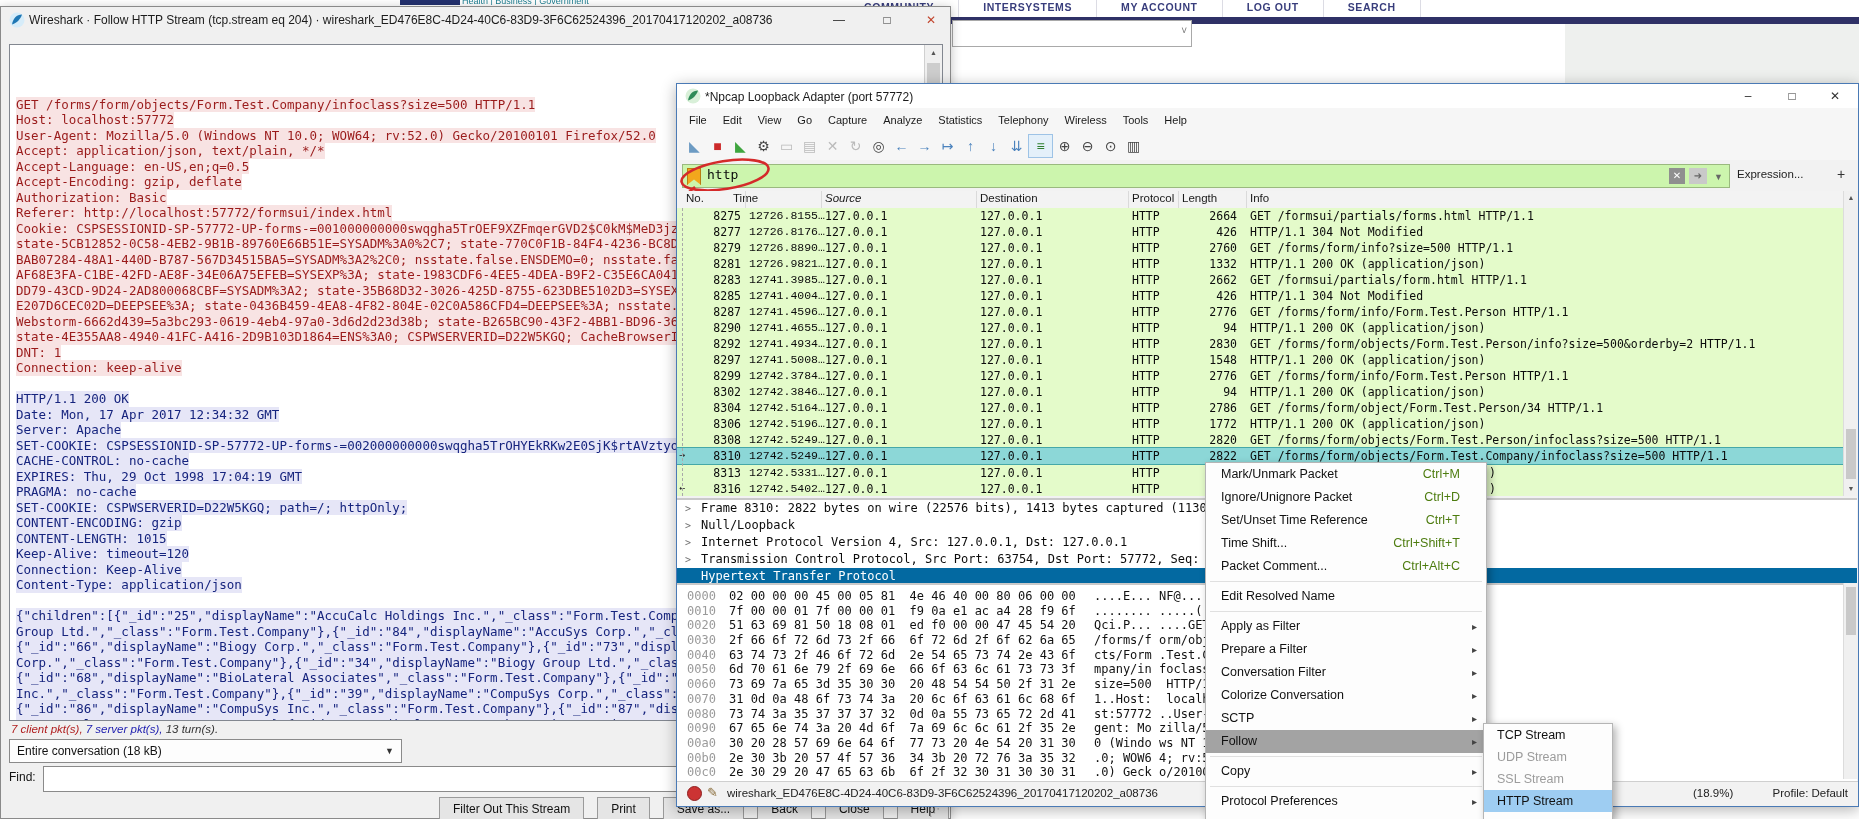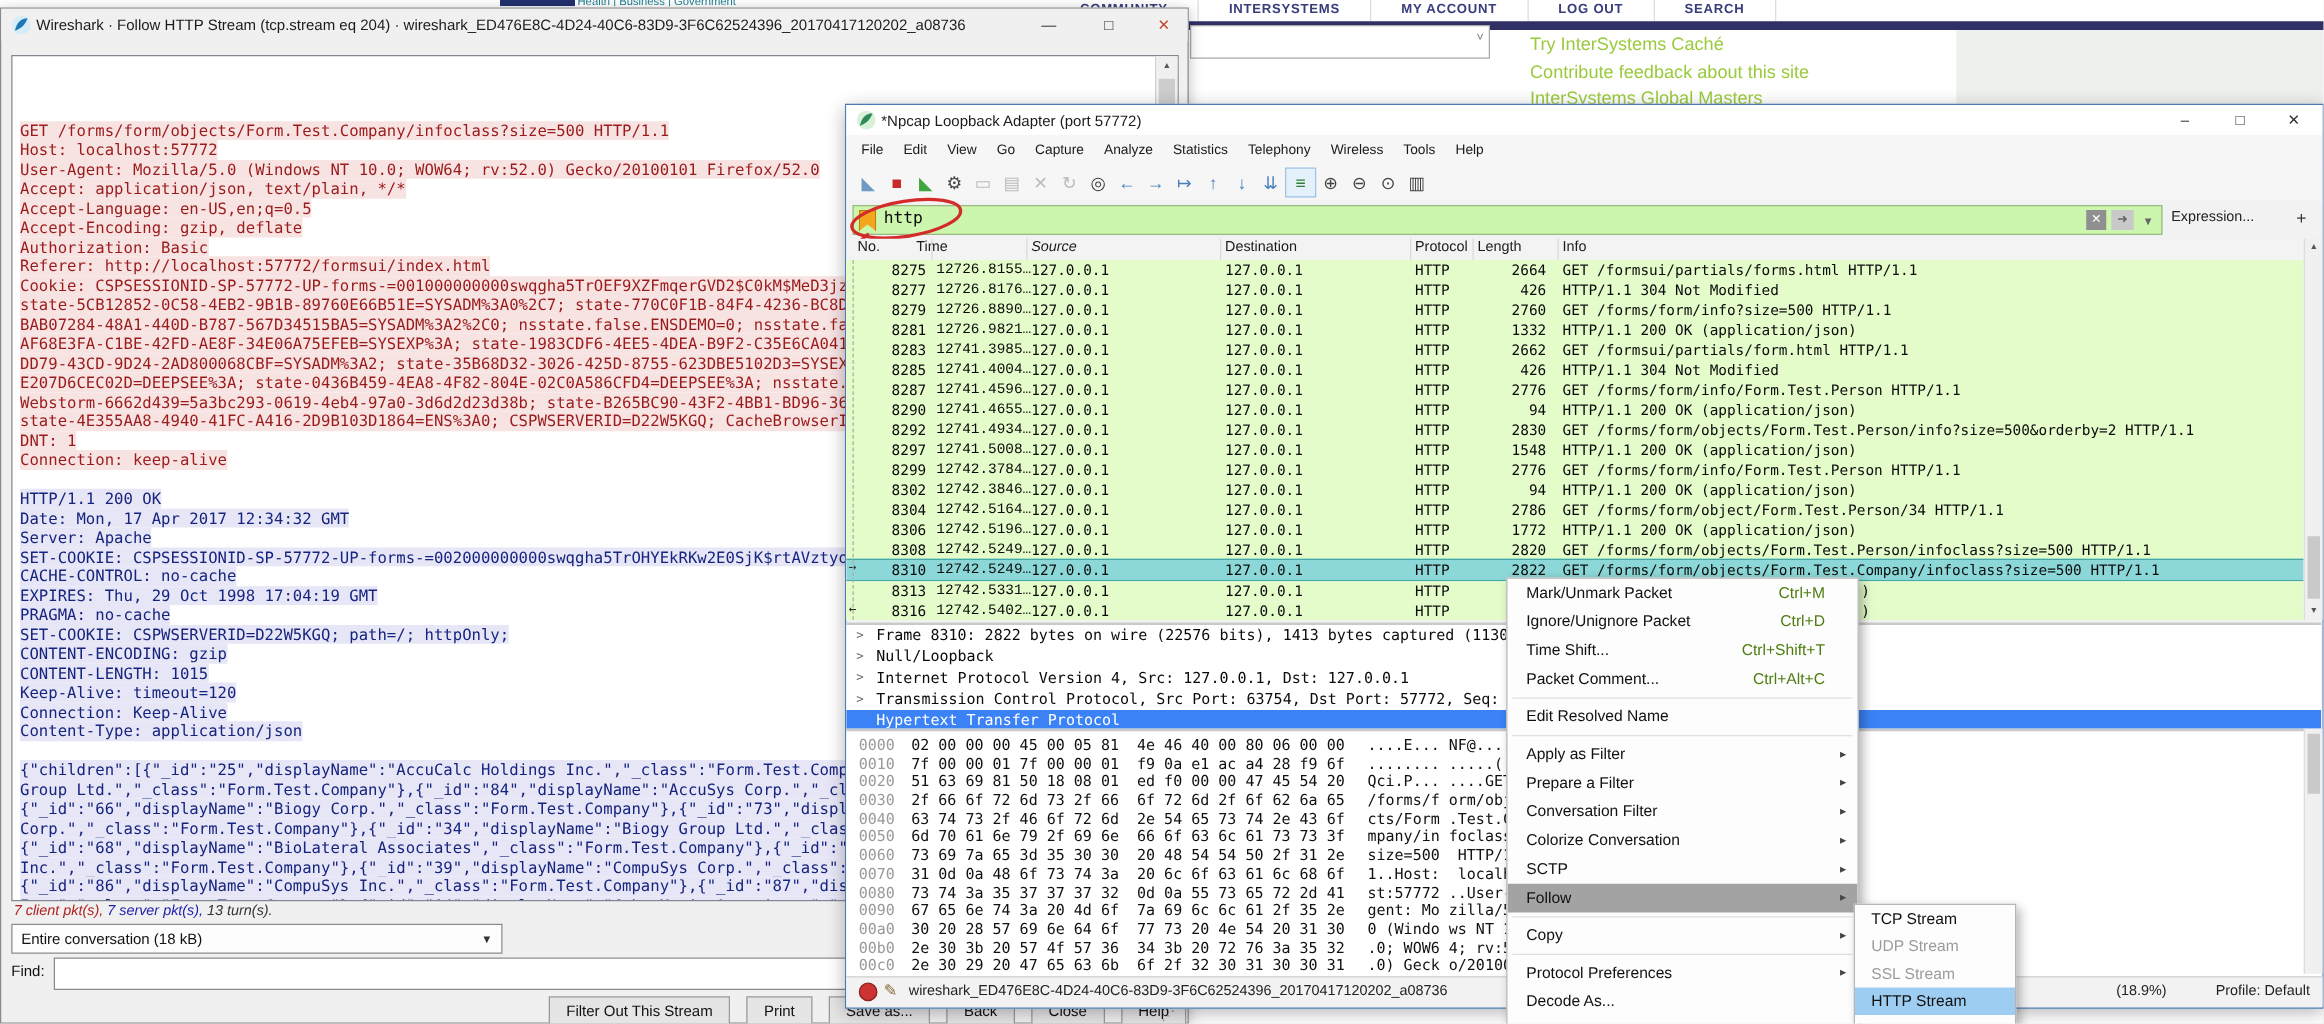--- a/index.html
+++ b/index.html
@@ -82,21 +82,21 @@
   .c-info{left:573px;}
   .c-frag{left:812px;}
   #pkt-dash{position:absolute;left:5px;top:124px;height:288px;border-left:1px dashed #a9a9a9;}
   #pkt-scroll{position:absolute;left:1166px;top:107px;width:14px;height:305px;background:#f0f0f0;border-left:1px solid #dcdcdc;}
   #pkt-scroll .sarr{position:absolute;left:0;width:14px;height:14px;text-align:center;font-size:7px;color:#555;line-height:14px;}
   #pkt-scroll .thumb{position:absolute;left:2px;width:10px;background:#c9c9c9;}
   
   #detail-pane{position:absolute;left:0;top:414px;width:1180px;height:83px;background:#fff;border-top:2px solid #c9c9c9;overflow:hidden;}
   .drow{position:relative;height:17px;font-family:"DejaVu Sans Mono",monospace;font-size:12px;color:#0b0b0b;white-space:nowrap;padding-left:24px;line-height:17px;}
   .drow .d-car{position:absolute;left:8px;color:#707070;font-size:10px;}
-  .drow.dsel{background:#3b82f6;color:#fff;height:17px;}
+  .drow.dsel{background:#0369a1;color:#fff;height:17px;}
   
   #hex-pane{position:absolute;left:0;top:499px;width:1180px;height:196px;background:#fff;border-top:2px solid #c9c9c9;overflow:hidden;padding-top:4px;}
   .hrow{position:relative;height:14.7px;font-family:"DejaVu Sans Mono",monospace;font-size:12px;white-space:pre;}
   .hrow span{position:absolute;top:0;}
   .h-off{left:10px;color:#9a9a9a;}
   .h-hex{left:52px;color:#111;}
   .h-asc{left:417px;color:#111;}
   #hex-scroll{position:absolute;left:1166px;top:499px;width:14px;height:196px;background:#f0f0f0;border-left:1px solid #dcdcdc;}
   #hex-scroll .thumb{position:absolute;left:2px;top:4px;width:10px;height:48px;background:#c9c9c9;}
   
@@ -138,26 +138,20 @@
       <span class="navitem">MY ACCOUNT</span>
       <span class="navitem">LOG OUT</span>
       <span class="navitem">SEARCH</span>
     </div>
   <div id="bg-navybar"></div>
   <div id="bg-panel-links"></div>
   <div id="bg-panel-gray"></div>
   <div id="bg-dropdown">
     <span class="caret">˅</span>
   </div>
-  <div id="bg-links">
-
-  <span class="bglink">Try InterSystems Caché</span>
-      <span class="bglink">Contribute feedback about this site</span>
-      <span class="bglink">InterSystems Global Masters</span>
-    </div>
 
   <div class="win" id="followwin">
     <div class="titlebar">
       <svg class="appicon" viewBox="0 0 16 16">
         <circle cx="8" cy="8" r="7.5" fill="#d6ecf9"></circle>
         <path d="M3 12.5 C4 6.5 7.5 2.5 13 2.5 C11.5 7 8.5 10.5 3 12.5 Z" fill="#1f77b4"></path>
       </svg>
       <span class="ttext">Wireshark · Follow HTTP Stream (tcp.stream eq 204) · wireshark_ED476E8C-4D24-40C6-83D9-3F6C62524396_20170417120202_a08736</span>
       <span class="winbtn" style="left:816px;">—</span>
       <span class="winbtn" style="left:864px;">□</span>
@@ -630,20 +624,25 @@
         <span class="msc">Ctrl+M</span>
         <span class="marr"></span>
       </div>
 
       <div class="mitem">
         <span>Ignore/Unignore Packet</span>
         <span class="msc">Ctrl+D</span>
         <span class="marr"></span>
       </div>
 
+      <div class="mitem">
+        <span>Set/Unset Time Reference</span>
+        <span class="msc">Ctrl+T</span>
+        <span class="marr"></span>
+      </div>
 
       <div class="mitem">
         <span>Time Shift...</span>
         <span class="msc">Ctrl+Shift+T</span>
         <span class="marr"></span>
       </div>
 
       <div class="mitem">
         <span>Packet Comment...</span>
         <span class="msc">Ctrl+Alt+C</span>

